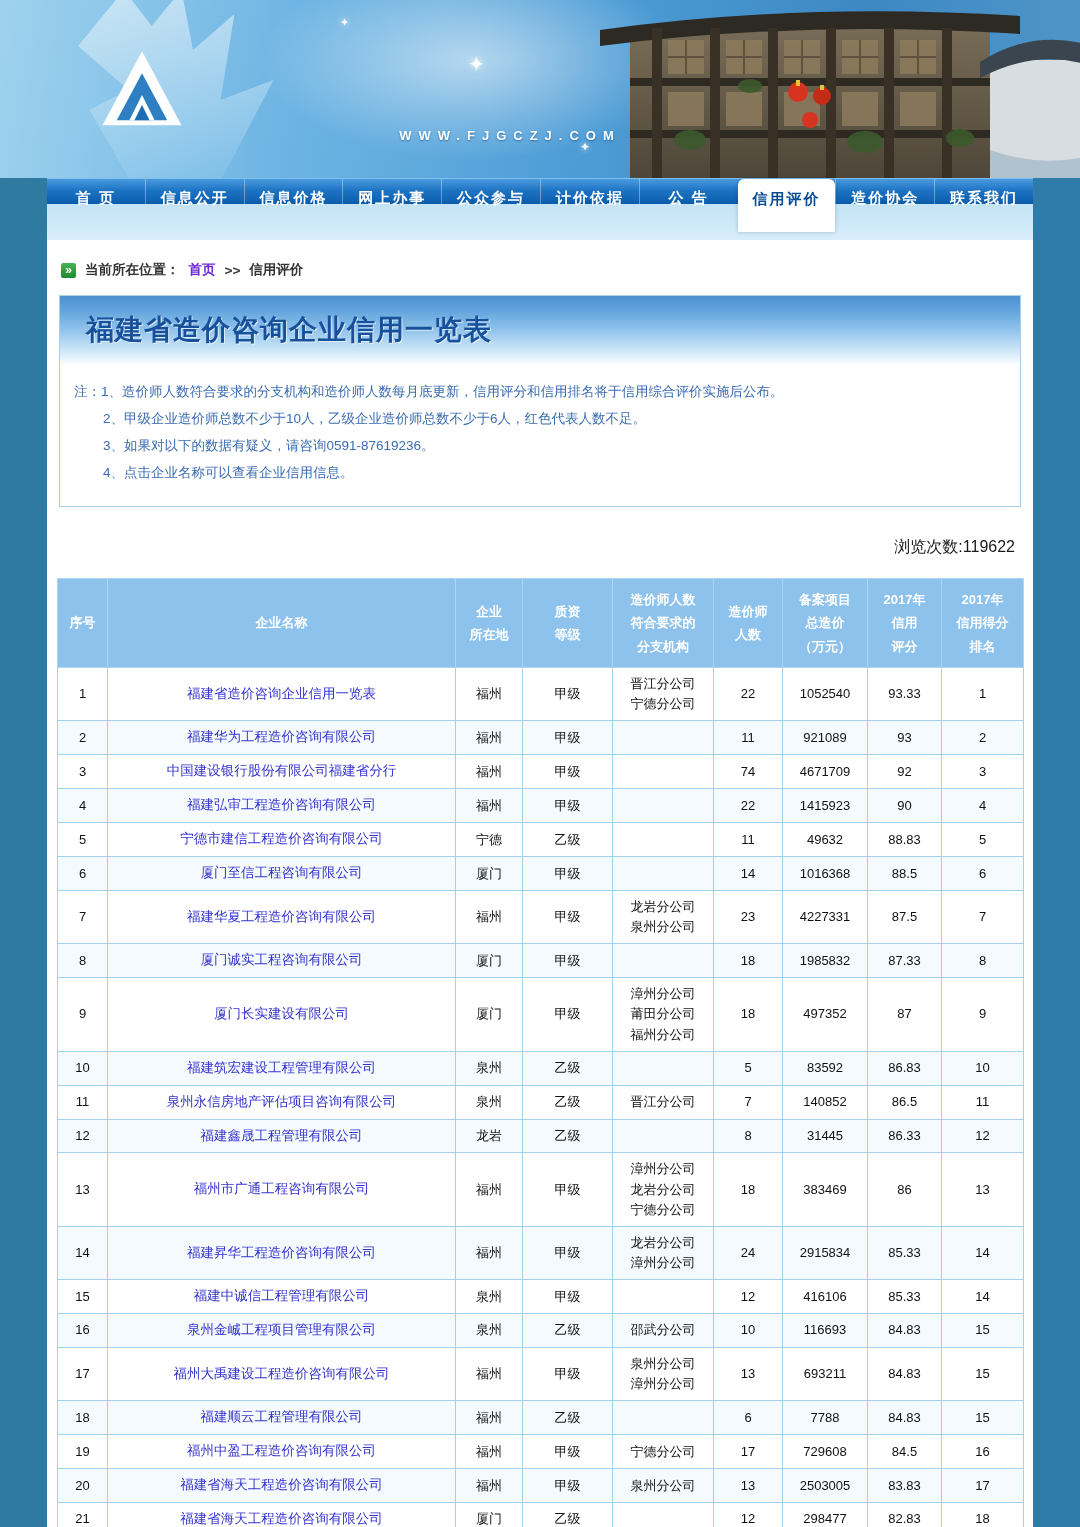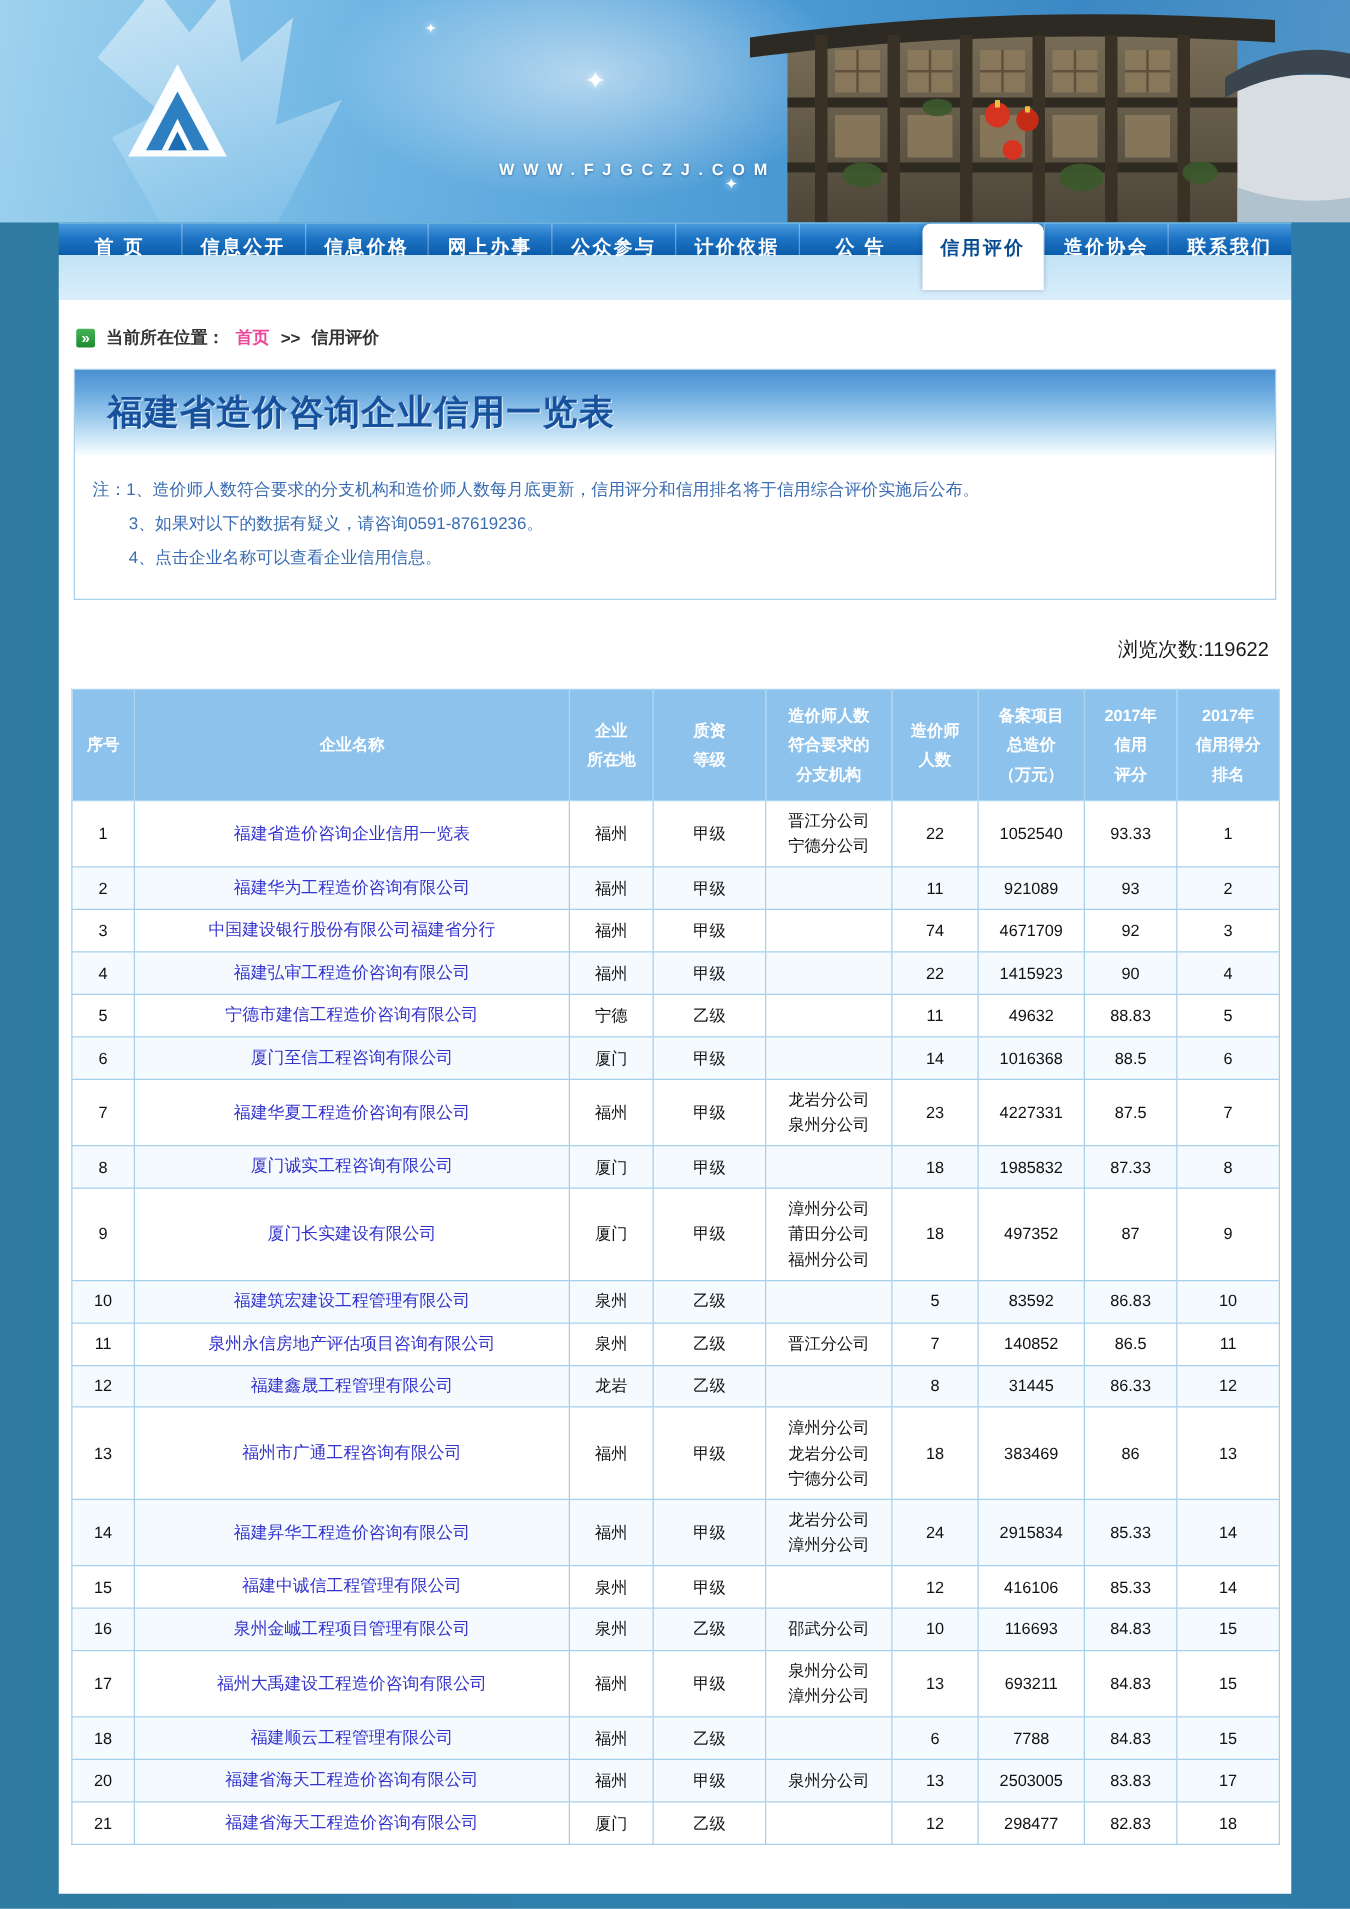--- a/index.html
+++ b/index.html
@@ -62,21 +62,21 @@
 
   .content { background:#ffffff; min-height:1275px; padding:13px 10px 30px; }
 
   
   .breadcrumb { display:flex; align-items:center; gap:9px; padding:8px 4px 16px; font-size:13.5px; color:#333; font-weight:bold; }
   .crumb-icon {
     width:15px; height:15px; background:linear-gradient(180deg,#45b455,#1d8a31);
     color:#fff; font-size:12px; line-height:15px; text-align:center;
     border-radius:2px; font-weight:bold;
   }
-  .breadcrumb a { color:#ec4899; text-decoration:none; }
+  .breadcrumb a { color:#6d28d9; text-decoration:none; }
 
   
   .title-box { border:1px solid #a9cfe9; margin:0 2px 16px; background:#fff; }
   .title-banner {
     height:68px; display:flex; align-items:center; padding-left:26px;
     background:linear-gradient(180deg,#4c90d2 0%,#61a3dc 20%,#8ec1ea 48%,#c9e4f6 78%,#f7fcff 100%);
   }
   .title-text {
     font-size:28px; font-weight:bold; color:#17519c; letter-spacing:1px;
     text-shadow:1px 1px 0 rgba(255,255,255,.65);
@@ -213,20 +213,21 @@
       <span>&gt;&gt;</span>
       <span>信用评价</span>
     </div>
 
     <div class="title-box">
       <div class="title-banner">
         <span class="title-text">福建省造价咨询企业信用一览表</span>
       </div>
       <div class="notes">
         <div class="note-line">注：1、造价师人数符合要求的分支机构和造价师人数每月底更新，信用评分和信用排名将于信用综合评价实施后公布。</div>
+        <div class="note-line indent">2、甲级企业造价师总数不少于10人，乙级企业造价师总数不少于6人，红色代表人数不足。</div>
         <div class="note-line indent">3、如果对以下的数据有疑义，请咨询0591-87619236。</div>
         <div class="note-line indent">4、点击企业名称可以查看企业信用信息。</div>
       </div>
     </div>
 
     <div class="view-count">
       <span>浏览次数:</span><span>119622</span>
     </div>
 
     <table class="credit">
@@ -465,20 +466,31 @@
             <td class="td-no">18</td>
             <td class="td-name"><a class="company" href="#">福建顺云工程管理有限公司</a></td>
             <td class="td-city">福州</td>
             <td class="td-grade">乙级</td>
             <td class="td-branches"></td>
             <td class="td-count">6</td>
             <td class="td-total">7788</td>
             <td class="td-score">84.83</td>
             <td class="td-rank">15</td>
           </tr>
+          <tr>
+            <td class="td-no">19</td>
+            <td class="td-name"><a class="company" href="#">福州中盈工程造价咨询有限公司</a></td>
+            <td class="td-city">福州</td>
+            <td class="td-grade">甲级</td>
+            <td class="td-branches">宁德分公司</td>
+            <td class="td-count">17</td>
+            <td class="td-total">729608</td>
+            <td class="td-score">84.5</td>
+            <td class="td-rank">16</td>
+          </tr>
           <tr class="alt">
             <td class="td-no">20</td>
             <td class="td-name"><a class="company" href="#">福建省海天工程造价咨询有限公司</a></td>
             <td class="td-city">福州</td>
             <td class="td-grade">甲级</td>
             <td class="td-branches">泉州分公司</td>
             <td class="td-count">13</td>
             <td class="td-total">2503005</td>
             <td class="td-score">83.83</td>
             <td class="td-rank">17</td>

